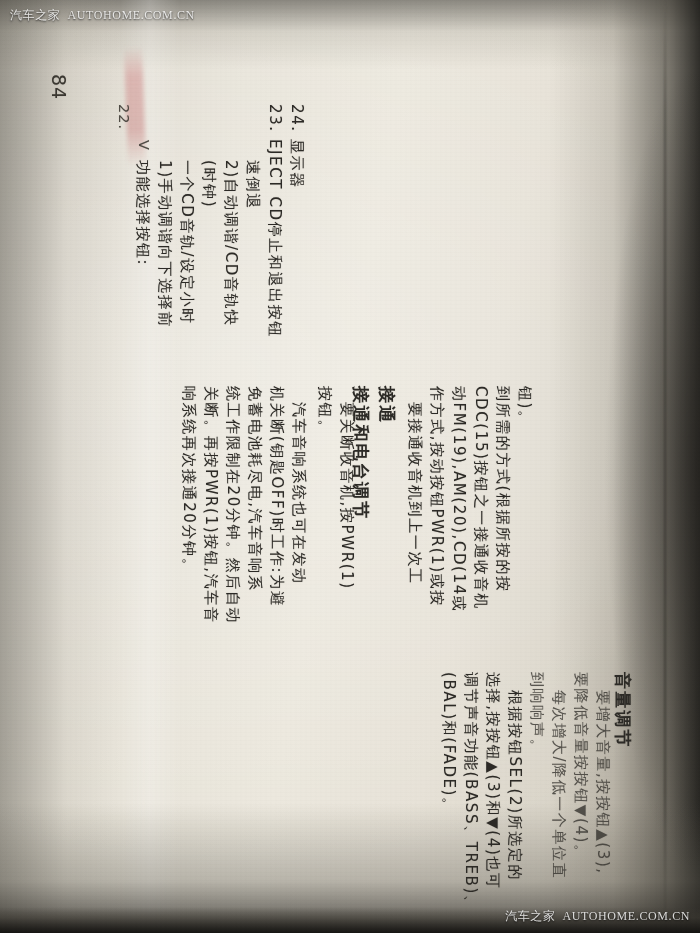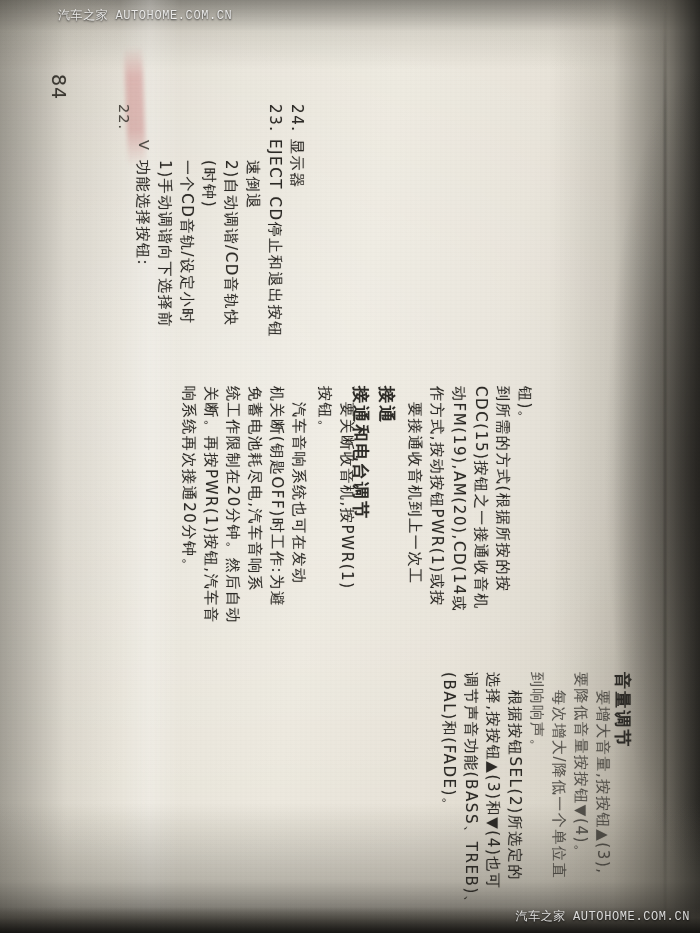--- a/index.html
+++ b/index.html
@@ -78,22 +78,21 @@
   }
 
   
   .watermark {
     position: absolute;
     color: rgba(255,255,255,0.82);
     font-size: 12px;
     letter-spacing: 0.6px;
     white-space: nowrap;
     text-shadow: 0 1px 2px rgba(0,0,0,0.75);
-    font-family: Liberation Mono, monospace;
-    margin-left: 48px;
+    font-family: Liberation Serif, serif;
   }
   .wm-top { left: 10px; top: 7px; }
   .wm-bottom { right: 10px; bottom: 8px; }
   .wm-sep { display: inline-block; width: 7px; }
 
   
   .vtext {
     position: absolute;
     transform-origin: left top;
     transform: rotate(90deg);

